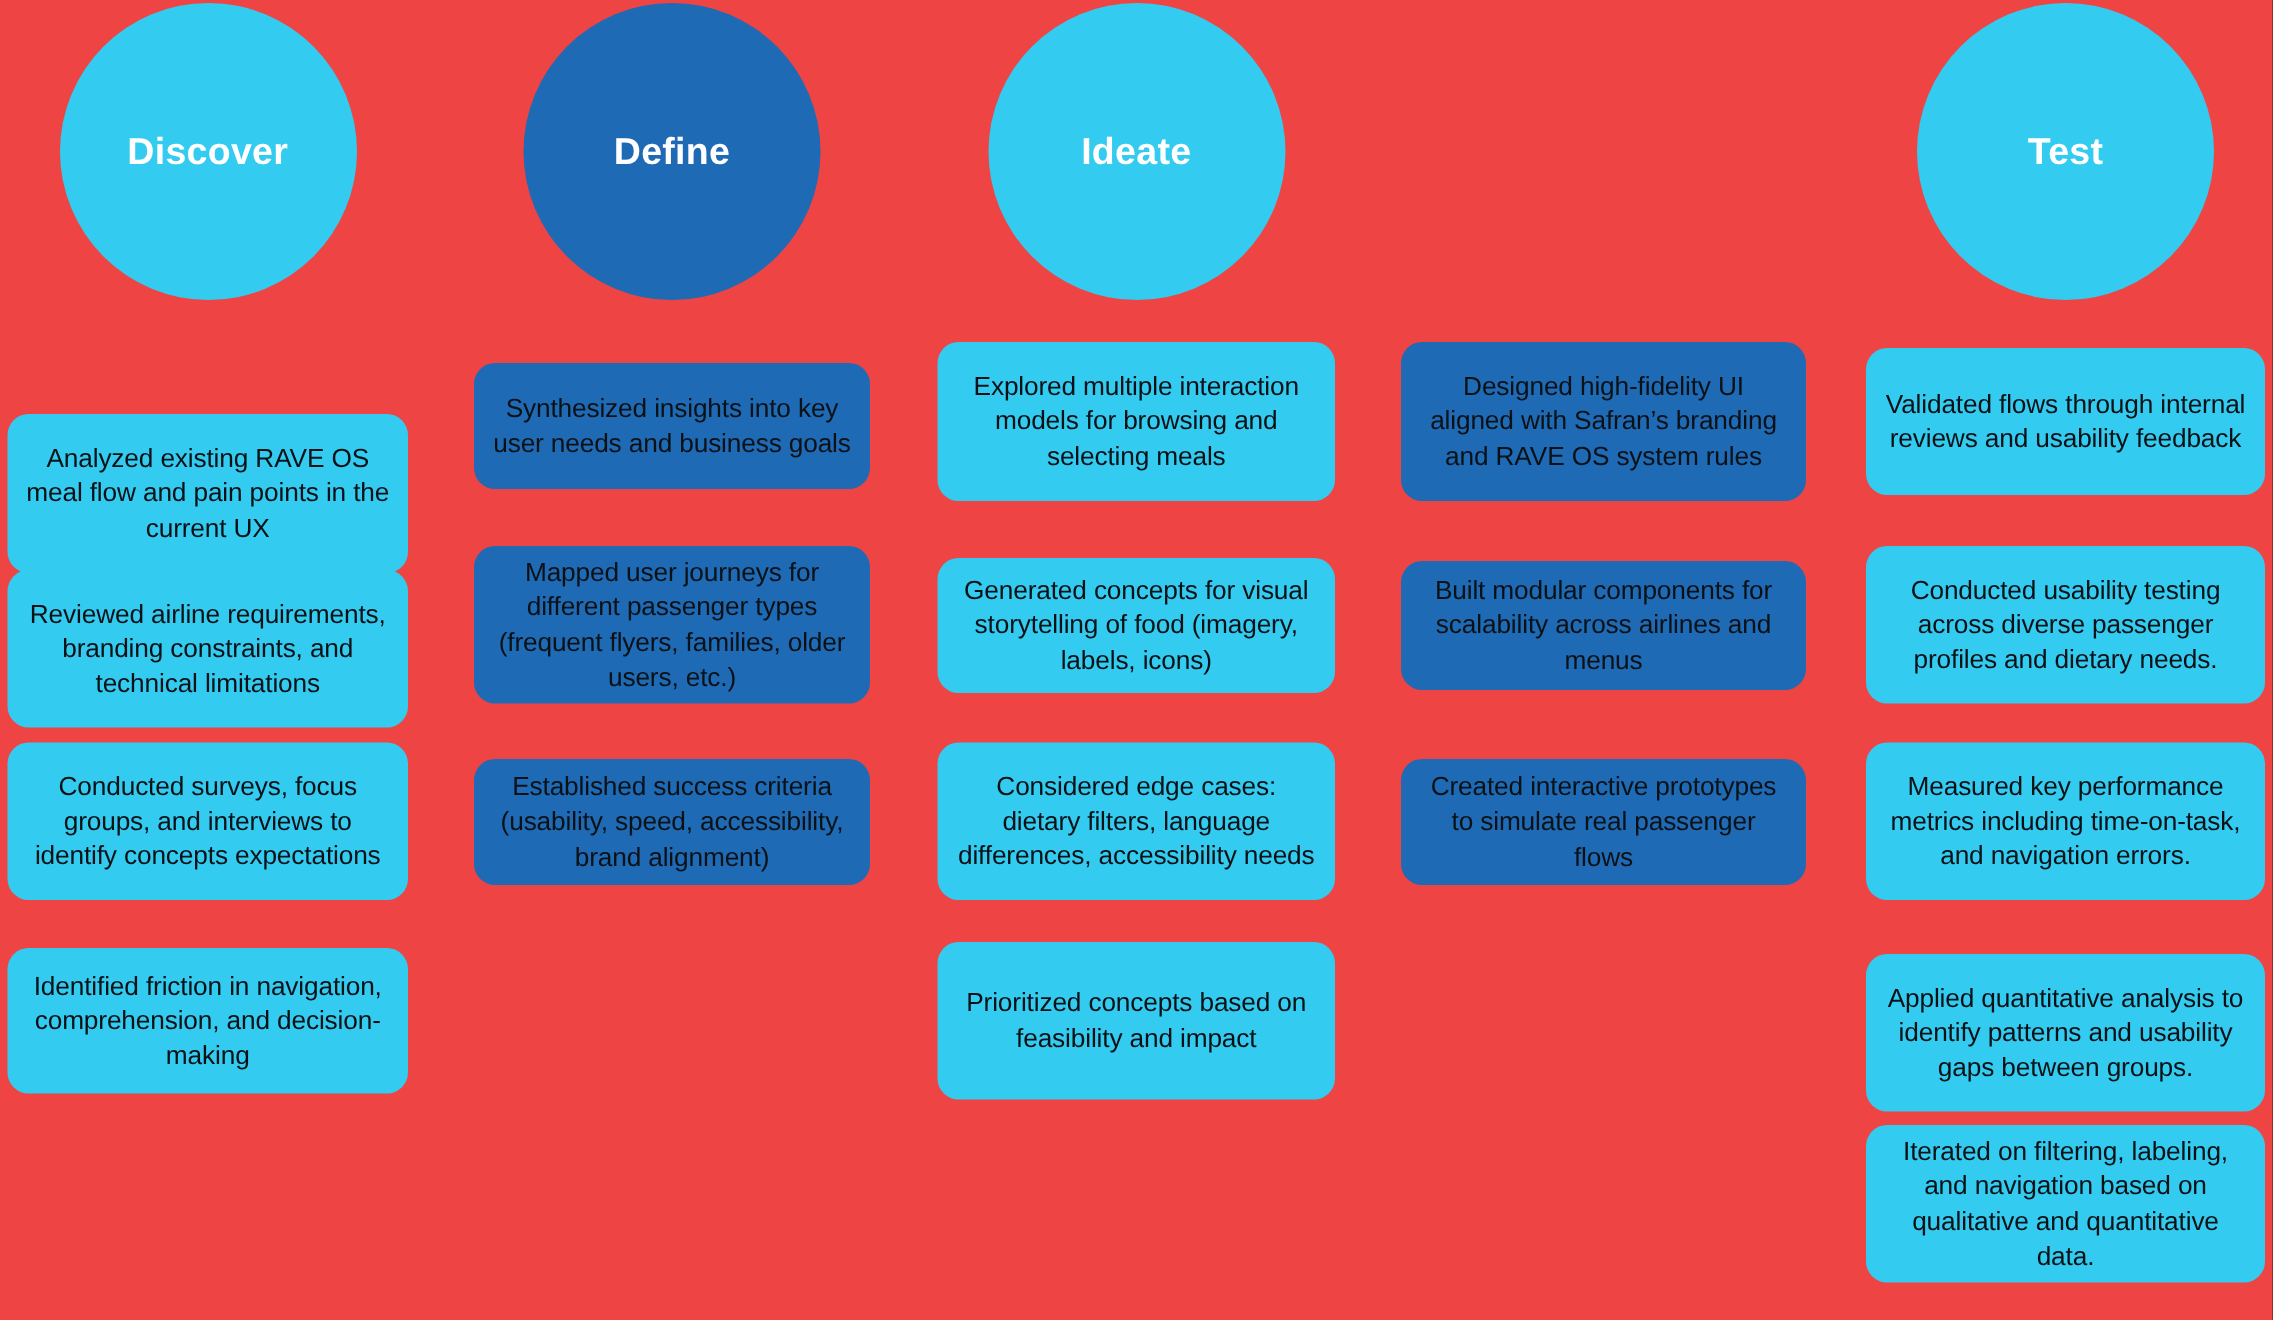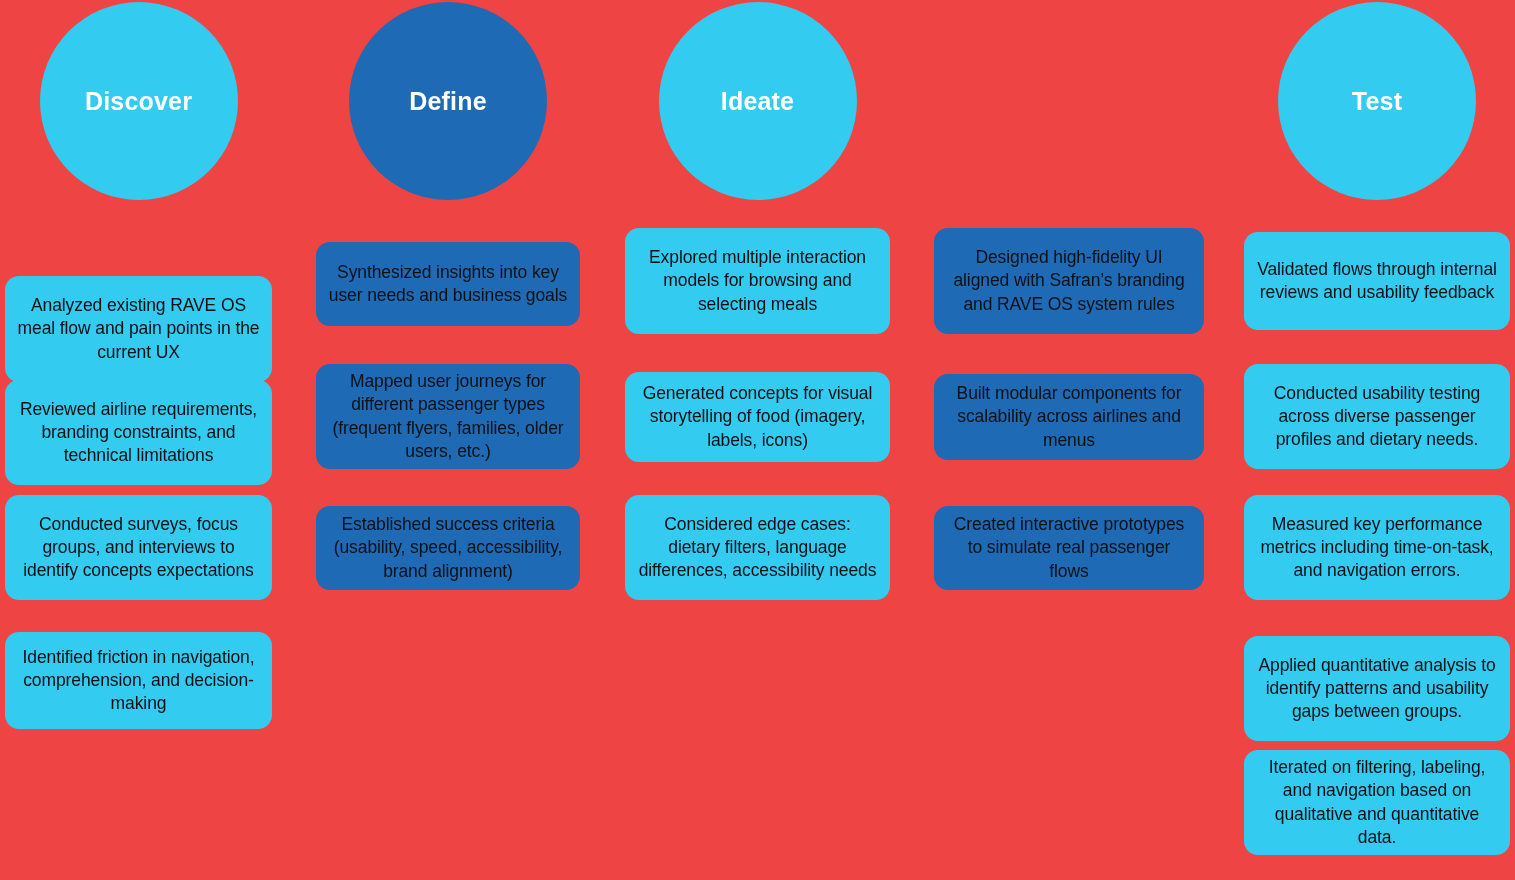--- a/index.html
+++ b/index.html
@@ -157,20 +157,23 @@
     </div>
     <div class="card tone-light row-1">
       <span class="card-text">Explored multiple interaction models for browsing and selecting meals</span>
     </div>
     <div class="card tone-light row-2">
       <span class="card-text">Generated concepts for visual storytelling of food (imagery, labels, icons)</span>
     </div>
     <div class="card tone-light row-3">
       <span class="card-text">Considered edge cases: dietary filters, language differences, accessibility needs</span>
     </div>
+    <div class="card tone-light row-4">
+      <span class="card-text">Prioritized concepts based on feasibility and impact</span>
+    </div>
   </div>
 
   <div class="column" id="col-design">
     <div class="card tone-dark row-1">
       <span class="card-text">Designed high-fidelity UI aligned with Safran’s branding and RAVE OS system rules</span>
     </div>
     <div class="card tone-dark row-2">
       <span class="card-text">Built modular components for scalability across airlines and menus</span>
     </div>
     <div class="card tone-dark row-3">

